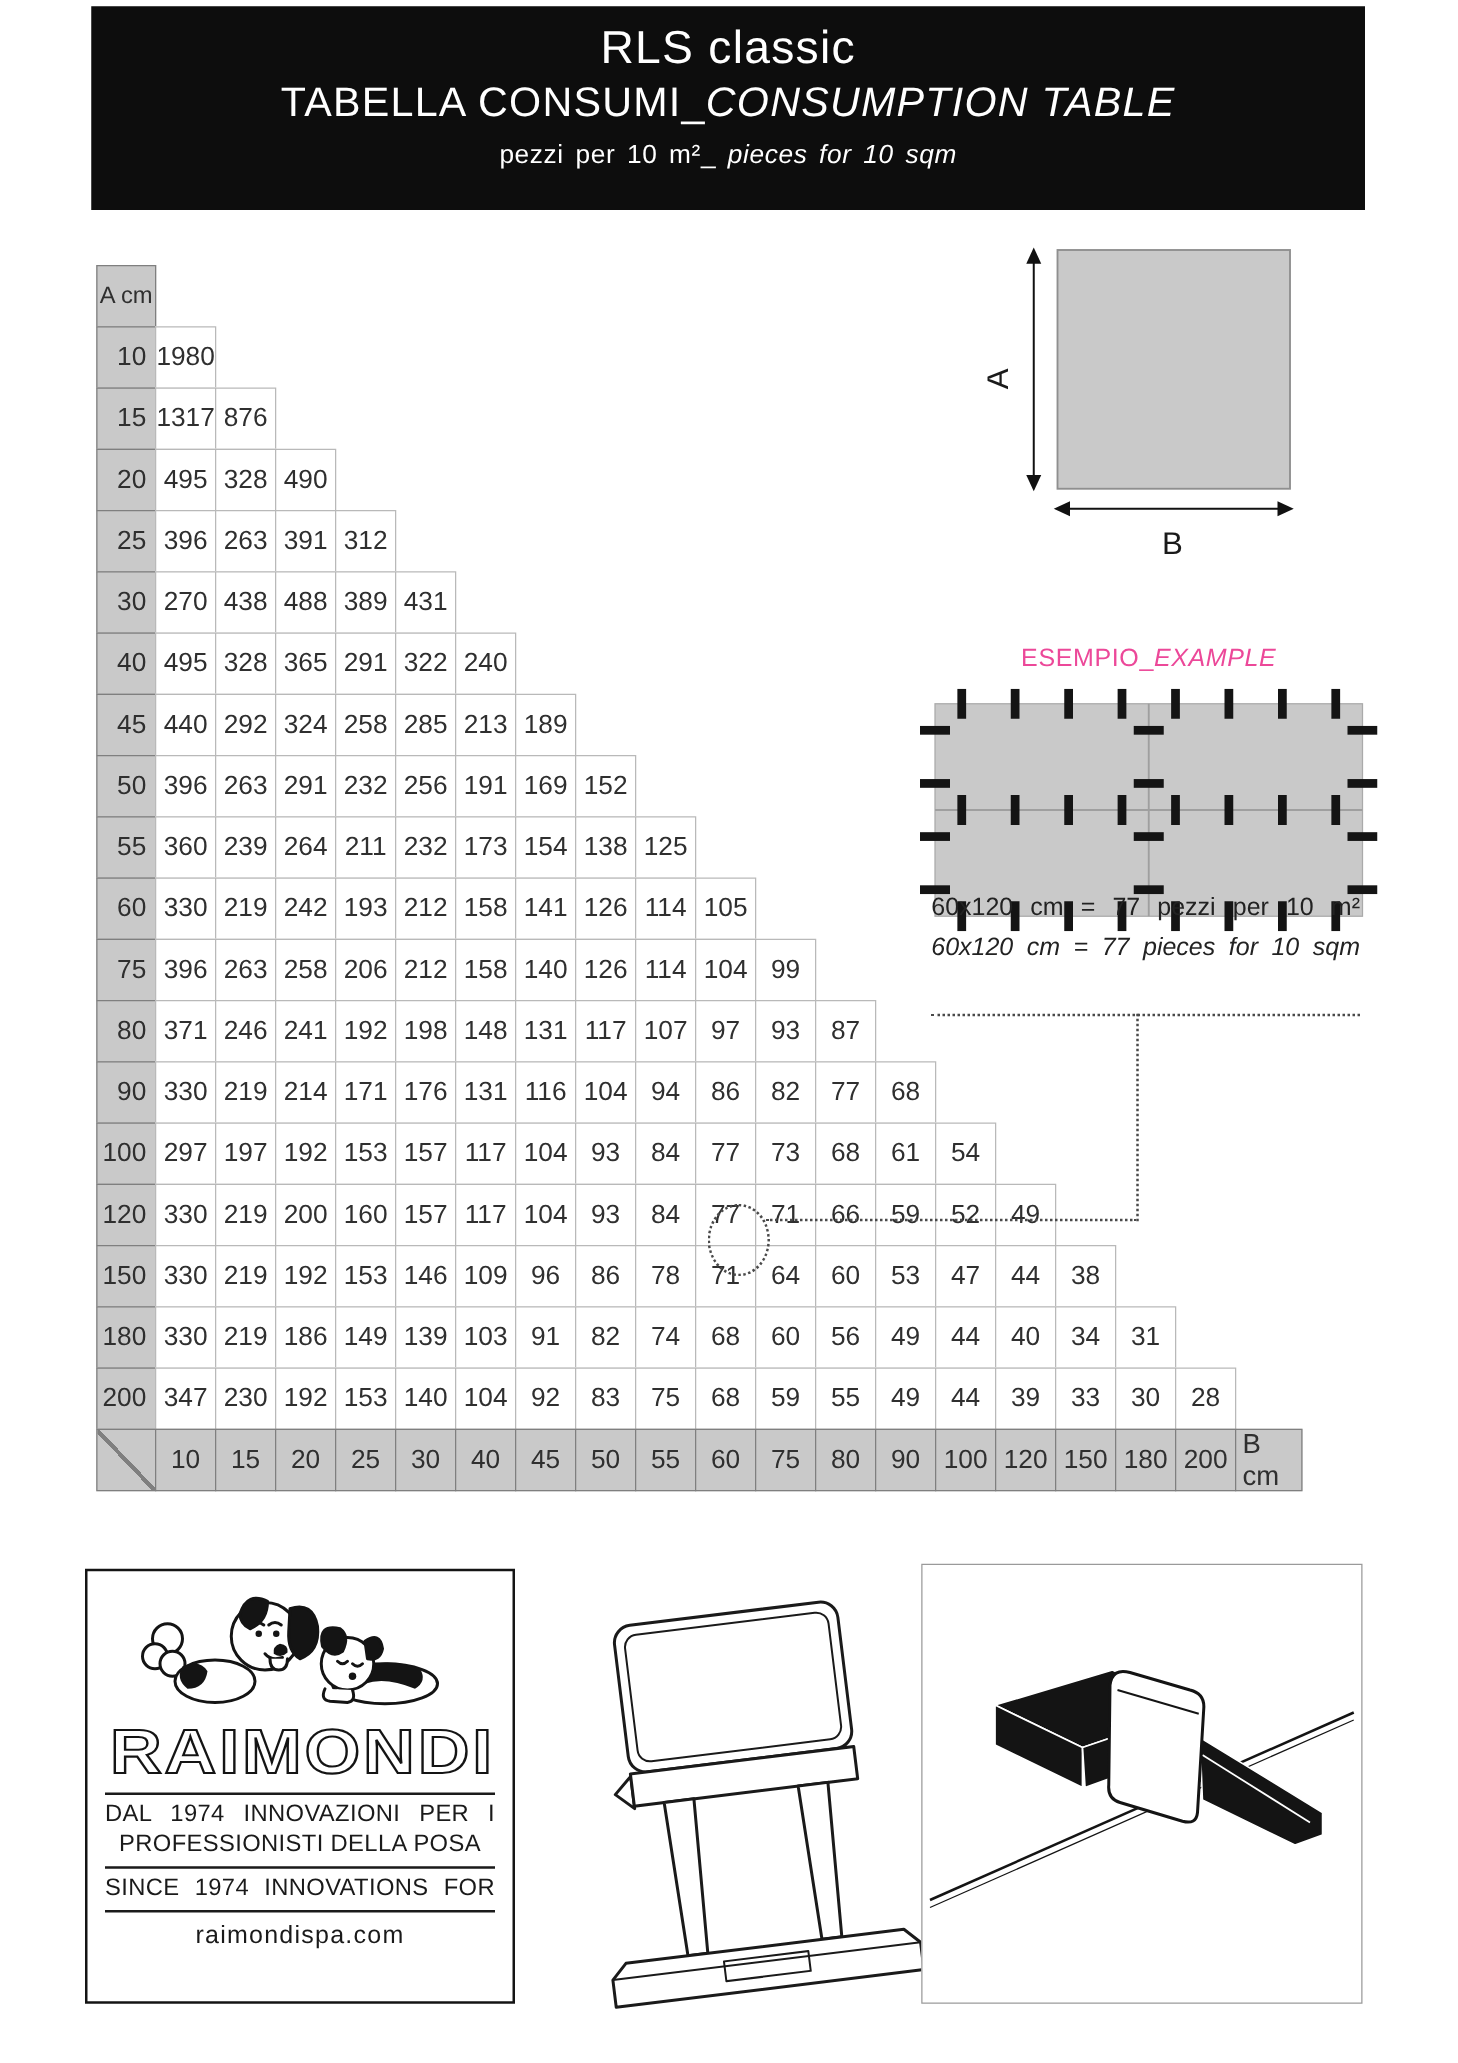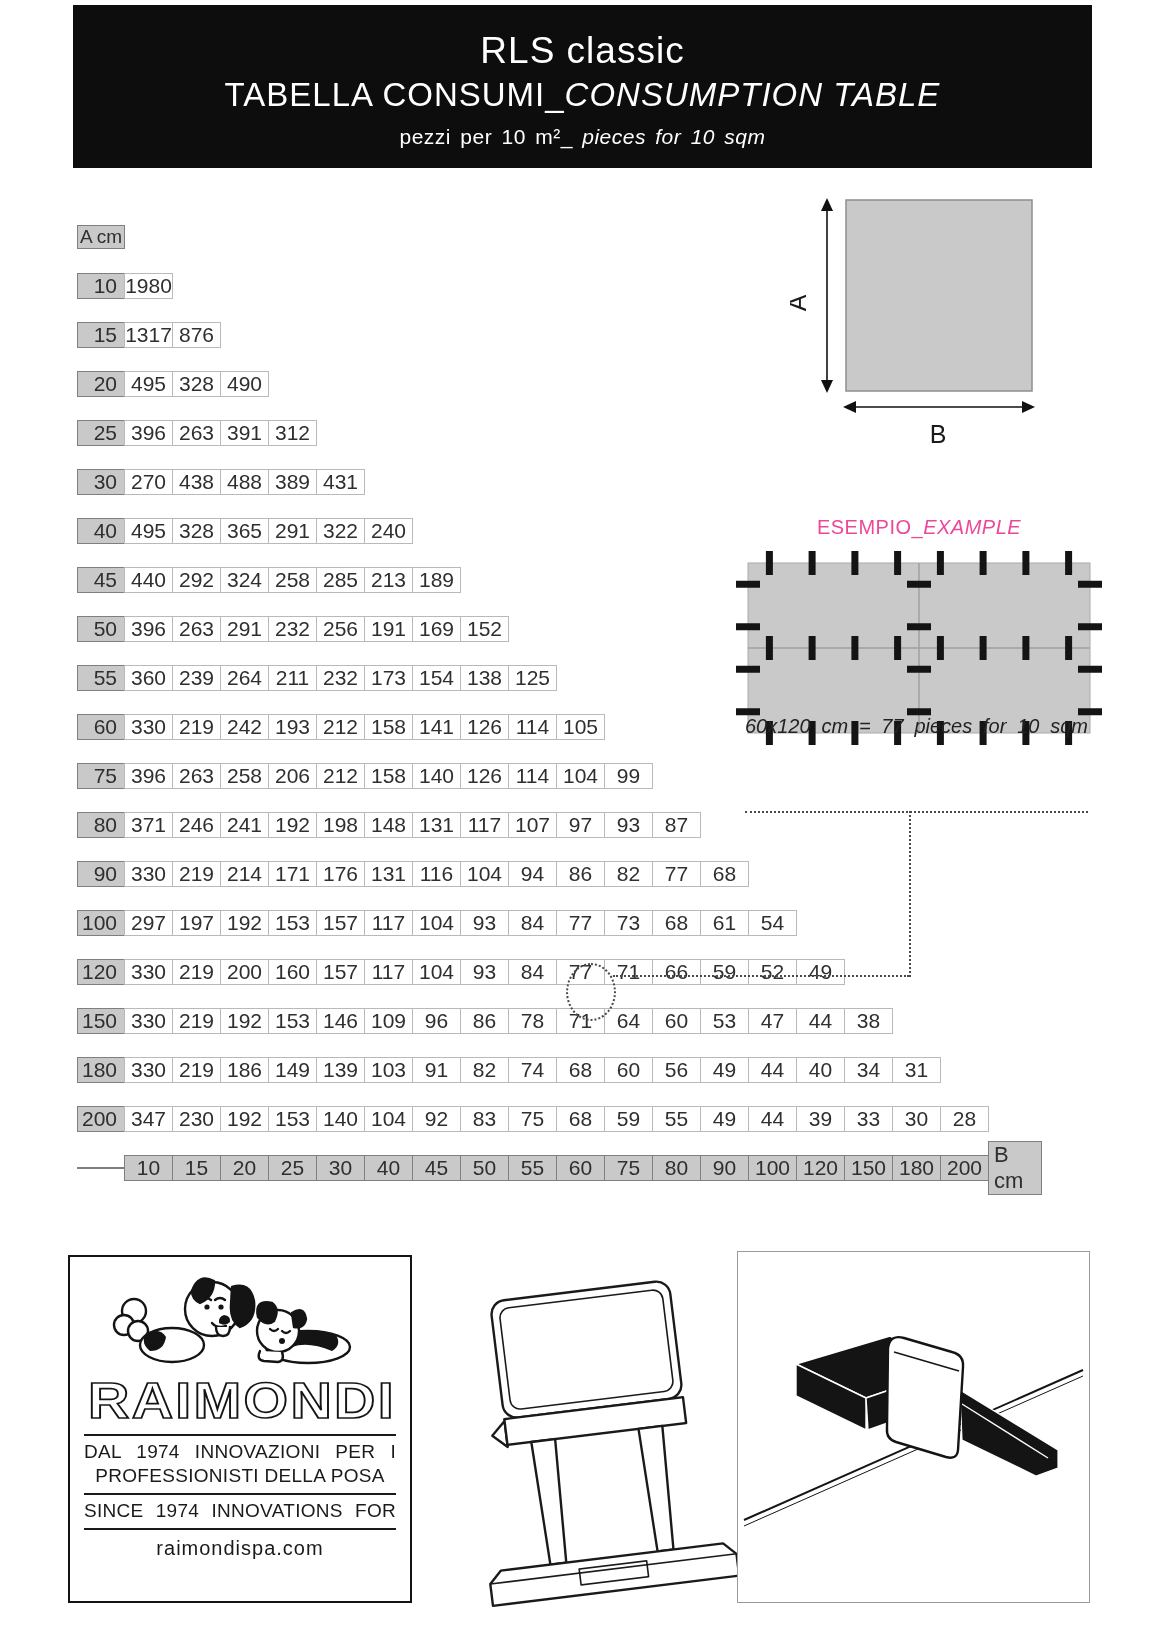--- a/index.html
+++ b/index.html
@@ -1,29 +1,29 @@
 <!DOCTYPE html>
 <html><head>
 <meta charset="utf-8">
 <style>
   html,body{margin:0;padding:0;background:#fff;}
   .page{position:relative;width:1166px;height:1650px;background:#fff;overflow:hidden;
         font-family:"Liberation Sans","DejaVu Sans",sans-serif;color:#2d2d2d;}
 
   
   .banner{position:absolute;left:73px;top:5px;width:1019px;height:163px;background:#0d0d0d;
-          color:#fff;text-align:center;box-sizing:border-box;padding-top:24px;}
+          color:#fff;text-align:center;box-sizing:border-box;padding-top:11px;}
   .h-title{font-size:37px;letter-spacing:1px;line-height:44px;}
   .h-sub{font-size:33px;letter-spacing:1px;line-height:44px;}
   .h-note{font-size:21px;margin-top:8px;letter-spacing:.5px;word-spacing:3px;}
   .h-sub i,.h-note i{}
 
   
   .ctable{position:absolute;left:78px;top:213px;}
-  .trow{display:flex;height:50px;margin-top:-1px;align-items:center;}
+  .trow{display:flex;height:50px;margin-top:-1px;}
   .tcell{box-sizing:border-box;display:flex;align-items:center;justify-content:center;
          margin-left:-1px;border:1px solid #b9b9b9;background:#fff;width:49px;
          font-size:21px;color:#2f2f2f;}
   .tcell.lbl{width:48px;background:#c9c9c9;border-color:#7f7f7f;justify-content:flex-end;
              padding-right:7px;}
   .tcell.corner{justify-content:center;padding-right:0;font-size:19px;}
   .tcell.bhdr{background:#c9c9c9;border-color:#7f7f7f;}
   .tcell.bcm{width:54px;font-size:22px;justify-content:flex-start;padding-left:5px;}
   .tcell.diag{padding-right:0;background-color:#c9c9c9;
       background-image:linear-gradient(to right top,transparent 47%,#7f7f7f 47%,#7f7f7f 52%,transparent 52%);}
@@ -386,20 +386,21 @@
         <rect x="171" y="114.75" width="24" height="7" fill="#141414"></rect>
         <rect x="171" y="157.25" width="24" height="7" fill="#141414"></rect>
         <rect x="342" y="29.75" width="24" height="7" fill="#141414"></rect>
         <rect x="342" y="72.25" width="24" height="7" fill="#141414"></rect>
         <rect x="342" y="114.75" width="24" height="7" fill="#141414"></rect>
         <rect x="342" y="157.25" width="24" height="7" fill="#141414"></rect>
       </g>
   </svg>
 
   <div class="caption">
+    <div class="cline">60x120 cm = 77 pezzi per 10 m²</div>
     <div class="cline it">60x120 cm = 77 pieces for 10 sqm</div>
   </div>
 
   <div class="logo-box">
     <svg class="dogs" width="260" height="104" viewBox="0 0 260 104">
       <g stroke="#141414" stroke-width="2.4" fill="#fff" stroke-linejoin="round" stroke-linecap="round">
         <circle cx="24" cy="42" r="12"></circle>
         <circle cx="14" cy="56" r="10"></circle>
         <circle cx="28" cy="62" r="10"></circle>
         <ellipse cx="62" cy="76" rx="32" ry="17"></ellipse>

